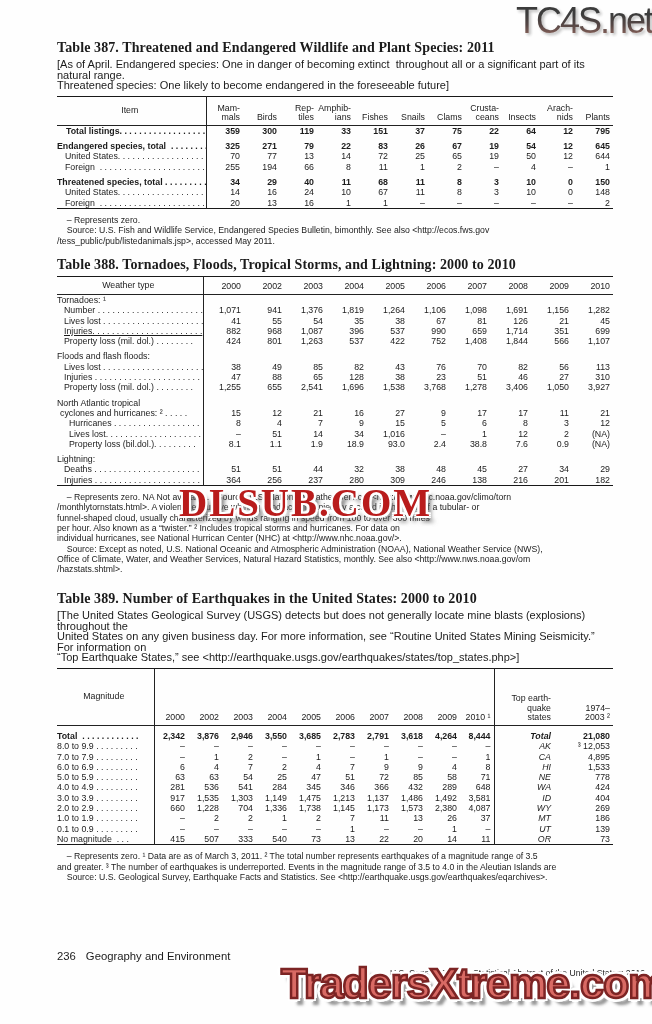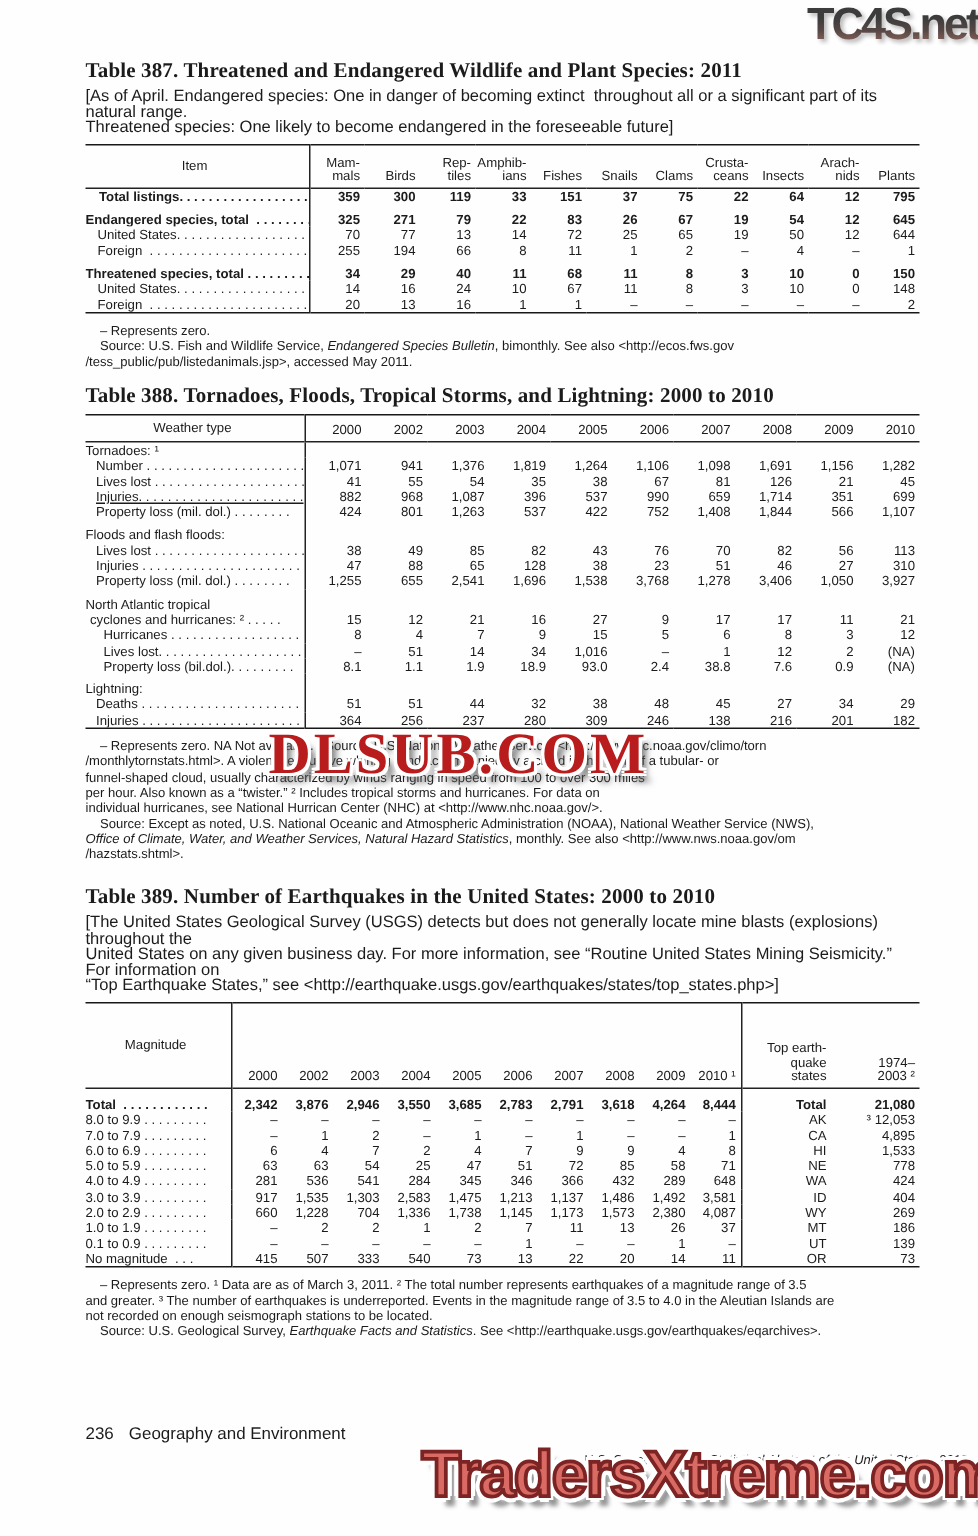--- a/index.html
+++ b/index.html
@@ -14,29 +14,29 @@
         border-top:1.5px solid #181818;border-bottom:1.5px solid #181818;}
   thead tr{border-bottom:1px solid #222;}
   th{font-weight:normal;vertical-align:bottom;text-align:right;padding:2px 3px 2px 0;
      white-space:pre-line;line-height:9.6px;}
   th.item{text-align:center;vertical-align:middle;border-right:1px solid #222;}
   th.states{border-left:1px solid #222;}
   .hd387 th{height:24px;} .hd388 th{height:13px;} .hd389 th{height:52px;}
   tbody td{padding:0;height:10.3px;line-height:10.3px;}
   td.lbl{white-space:pre;overflow:hidden;border-right:1px solid #222;}
   td.num{text-align:right;padding-right:3px;white-space:pre;}
-  td.st{border-left:1px solid #222;}
+  td.st{border-left:1px solid #222;font-style:italic;}
   tr.gap td{padding-top:5px;}
   tr.b td{font-weight:bold;}
   .fnotes{margin-top:6px;font-size:8.7px;line-height:10.35px;position:relative;}
   .fnotes div{white-space:pre-wrap;}
-  .it{font-style:italic;}
+  .it{}
   
   .wm-tc4s{position:absolute;top:0px;right:0px;z-index:5;opacity:.93;
-     font-family:"Liberation Sans",sans-serif;font-weight:bold;font-size:30px;letter-spacing:-2px;
+     font-family:"Liberation Sans",sans-serif;font-weight:normal;font-size:36px;letter-spacing:-2px;
      background:linear-gradient(#2e2e2e 35%,#4a3a38 60%,#9a6458 95%);
      -webkit-background-clip:text;background-clip:text;color:transparent;
      filter:drop-shadow(2px 2px 1.5px rgba(40,40,40,.35));}
   .wm-dlsub{position:absolute;left:122px;top:6px;z-index:5;
      font-family:"Liberation Serif",serif;font-weight:bold;font-size:39px;letter-spacing:2px;
      color:#b91c1c;
      text-shadow:-2px -2px 0 #fff,2px -2px 0 #fff,-2px 2px 0 #fff,2px 2px 0 #fff,
                  0 -2px 0 #fff,0 2px 0 #fff,-2px 0 0 #fff,2px 0 0 #fff,
                  5px 6px 4px rgba(90,90,90,.75);}
   .wm-traders{position:absolute;left:281px;top:959px;z-index:5;white-space:nowrap;
@@ -600,21 +600,21 @@
           <td class="num">289</td>
           <td class="num">648</td>
           <td class="num st">WA</td>
           <td class="num">424</td>
         </tr>
         <tr class="">
           <td class="lbl" style="padding-left: 0px;">3.0 to 3.9 . . . . . . . . .</td>
           <td class="num">917</td>
           <td class="num">1,535</td>
           <td class="num">1,303</td>
-          <td class="num">2,583</td>
+          <td class="num">1,149</td>
           <td class="num">1,475</td>
           <td class="num">1,213</td>
           <td class="num">1,137</td>
           <td class="num">1,486</td>
           <td class="num">1,492</td>
           <td class="num">3,581</td>
           <td class="num st">ID</td>
           <td class="num">404</td>
         </tr>
         <tr class="">
@@ -675,21 +675,20 @@
           <td class="num">14</td>
           <td class="num">11</td>
           <td class="num st">OR</td>
           <td class="num">73</td>
         </tr>
       </tbody>
   </table>
   <div class="fnotes">
       <div><span>    – Represents zero. ¹ Data are as of March 3, 2011. ² The total number represents earthquakes of a magnitude range of 3.5</span></div>
       <div><span>and greater. ³ The number of earthquakes is underreported. Events in the magnitude range of 3.5 to 4.0 in the Aleutian Islands are</span></div>
-      <div><span>not recorded on enough seismograph stations to be located.</span></div>
       <div><span>    Source: U.S. Geological Survey, </span><span class="it">Earthquake Facts and Statistics</span><span>. See &lt;http://earthquake.usgs.gov/earthquakes/eqarchives&gt;.</span></div>
     </div>
 </section>
 
 <div class="footer-left"><span class="pg">236</span><span>Geography and Environment</span></div>
 
 <div class="census"><span>U.S. Census Bureau, </span><span class="it">Statistical Abstract of the United States: 2012</span></div>
 
 <div class="wm-traders">TradersXtreme.com</div>
 

